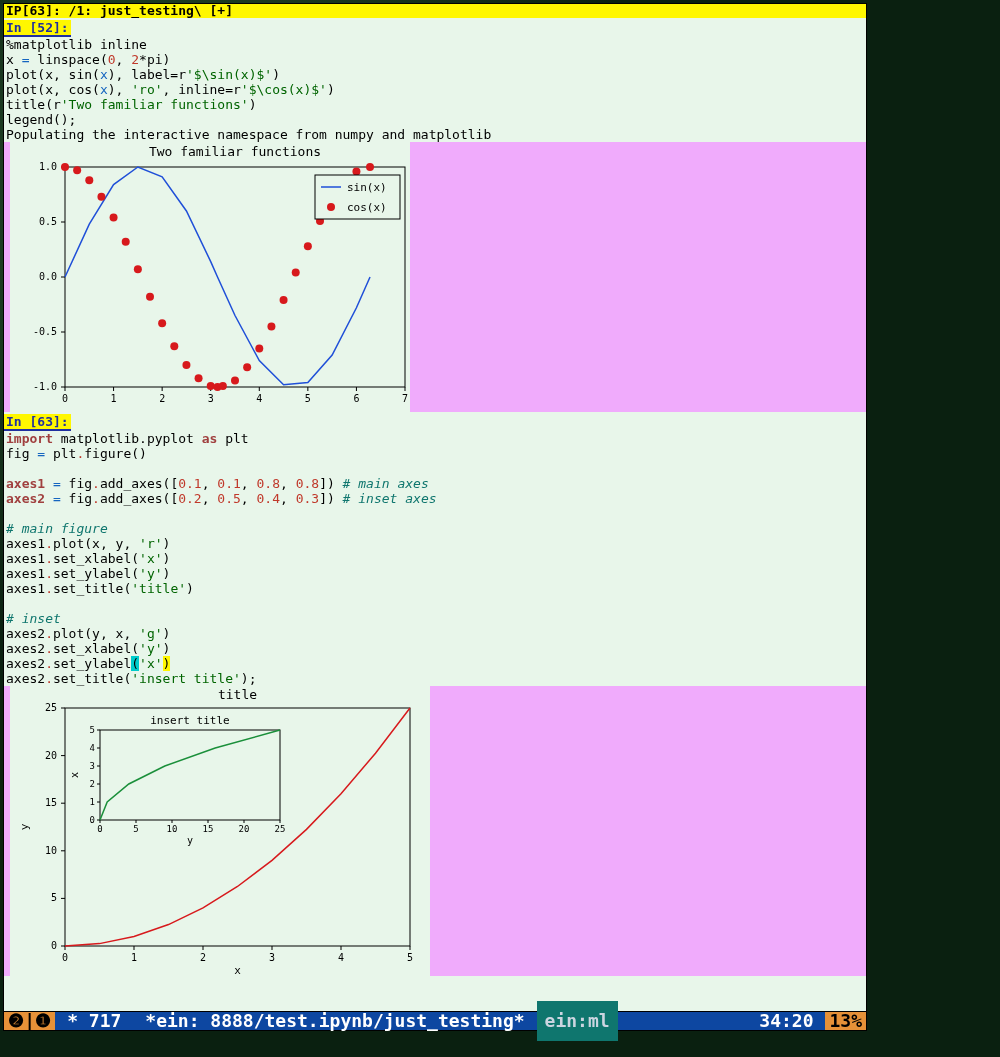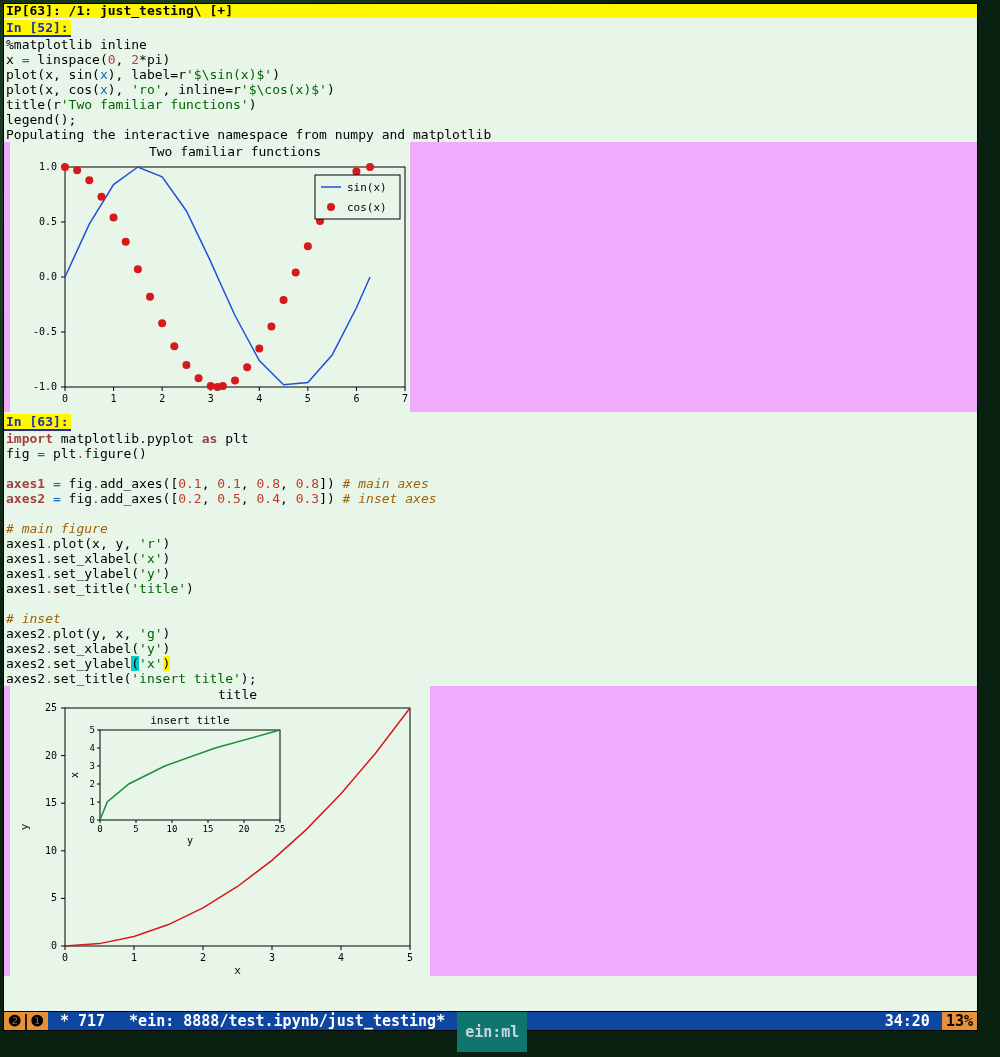--- a/index.html
+++ b/index.html
@@ -12,21 +12,21 @@
     font-size: 13px;
     color: #000;
     width: 1000px;
     height: 1057px;
     overflow: hidden;
   }
   .frame {
     position: absolute;
     left: 3px;
     top: 3px;
-    width: 975px;
+    width: 864px;
     height: 1028px;
     background: #e8f6ea;
     border: 1px solid #000;
     box-sizing: border-box;
     display: flex;
     flex-direction: column;
   }
   .titlebar {
     background: #fff700;
     color: #000;
@@ -52,38 +52,38 @@
   pre.code {
     margin: 0;
     padding: 0 2px;
     font-family: inherit;
     line-height: 15px;
     white-space: pre;
   }
   .c-red   { color: #c0392b; }
   .c-blue  { color: #1565c0; }
   .c-dgreen{ color: #006400; }
-  .c-gray  { color: #a16207; font-style: italic; }
+  .c-gray  { color: #0f766e; font-style: italic; }
   .c-black { color: #000; }
   .c-kw    { color: #a0403f; font-weight: bold; } 
   .cursor-bg { background: #fff700; }
   .cursor-block { background:#00cccc; }
   .chart-wrap {
     background: #f0abfc;
     padding-left: 6px;
   }
   svg { display: block; }
   .modeline {
     height: 18px;
     background: #0d47a1;
     color: #fff;
-    font-size: 15px;
+    font-size: 18px;
     line-height: 18px;
     display: flex;
-    align-items: flex-start;
+    align-items: center;
     font-weight: bold;
     border-top: 1px solid #000;
   }
   .modeline .seg-orange { background: #e69138; color: #000; padding: 0 4px; height:100%; line-height:18px;}
   .modeline .seg-blue { color: #fff; padding: 0 12px; }
   .modeline .seg-dark { background: #0f766e; color: #cbd5e0; padding: 11px 8px; height:100%; line-height:18px;}
   .modeline .spacer { flex: 1 1 auto; }
 </style>
 </head>
 <body>

